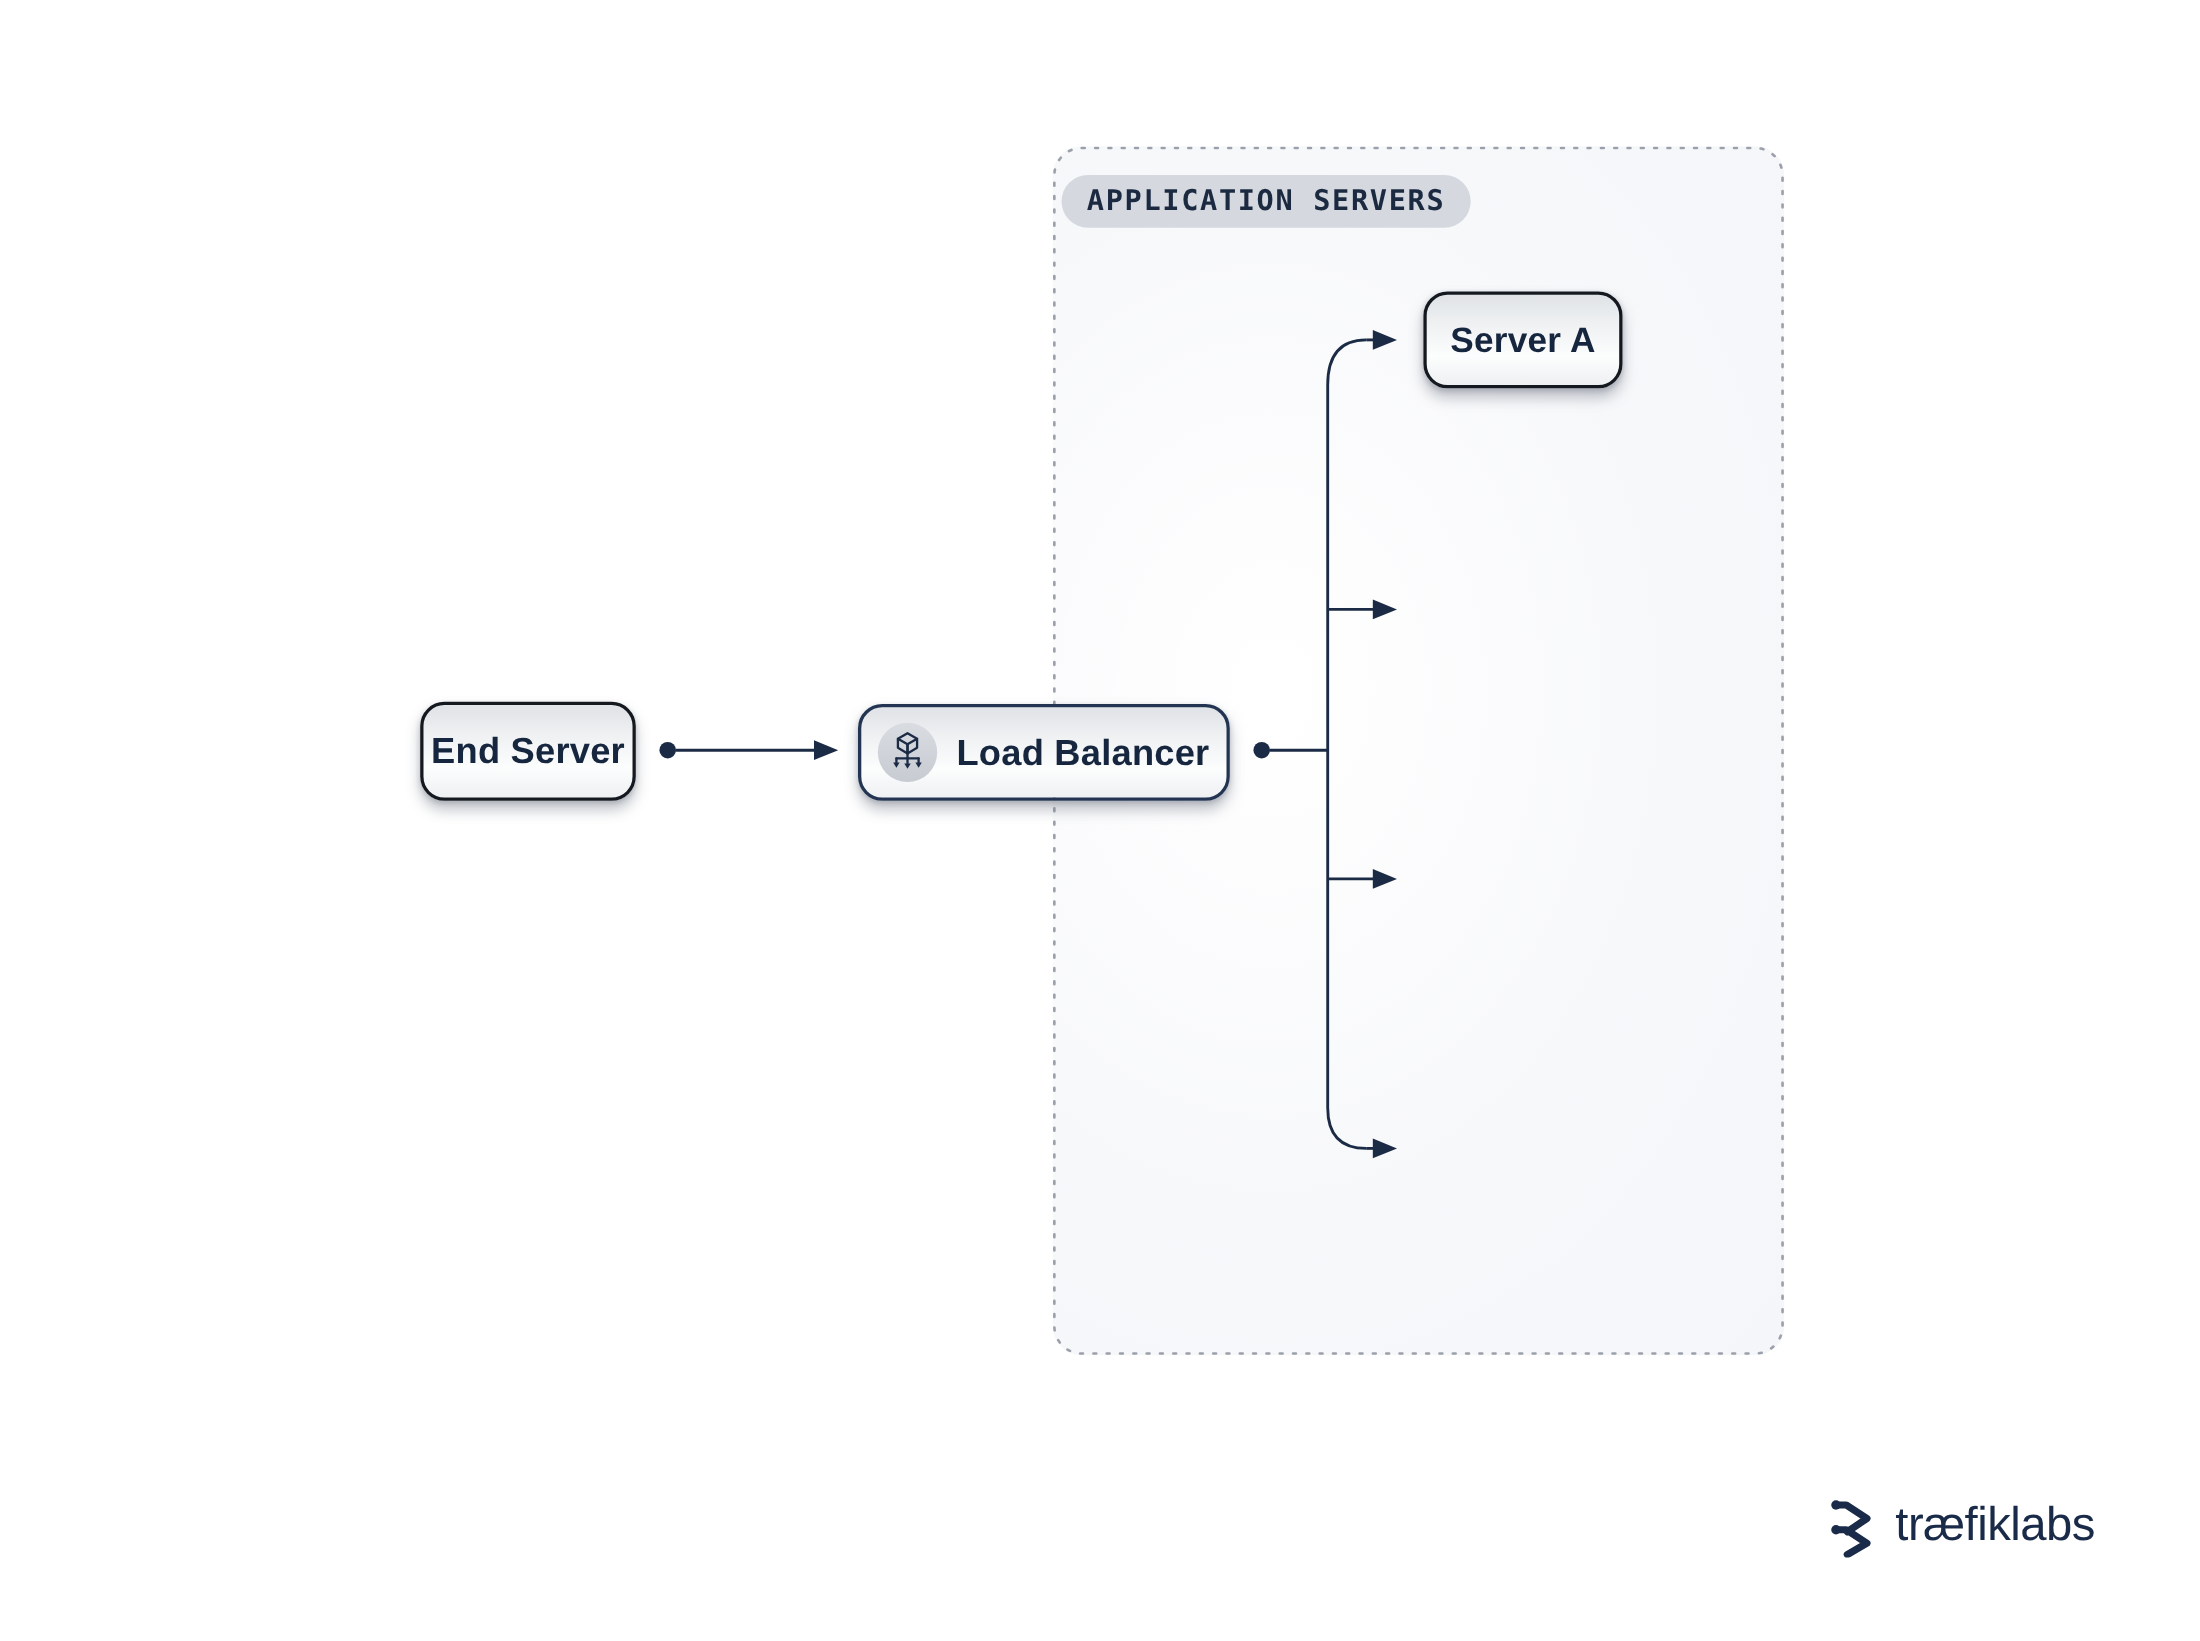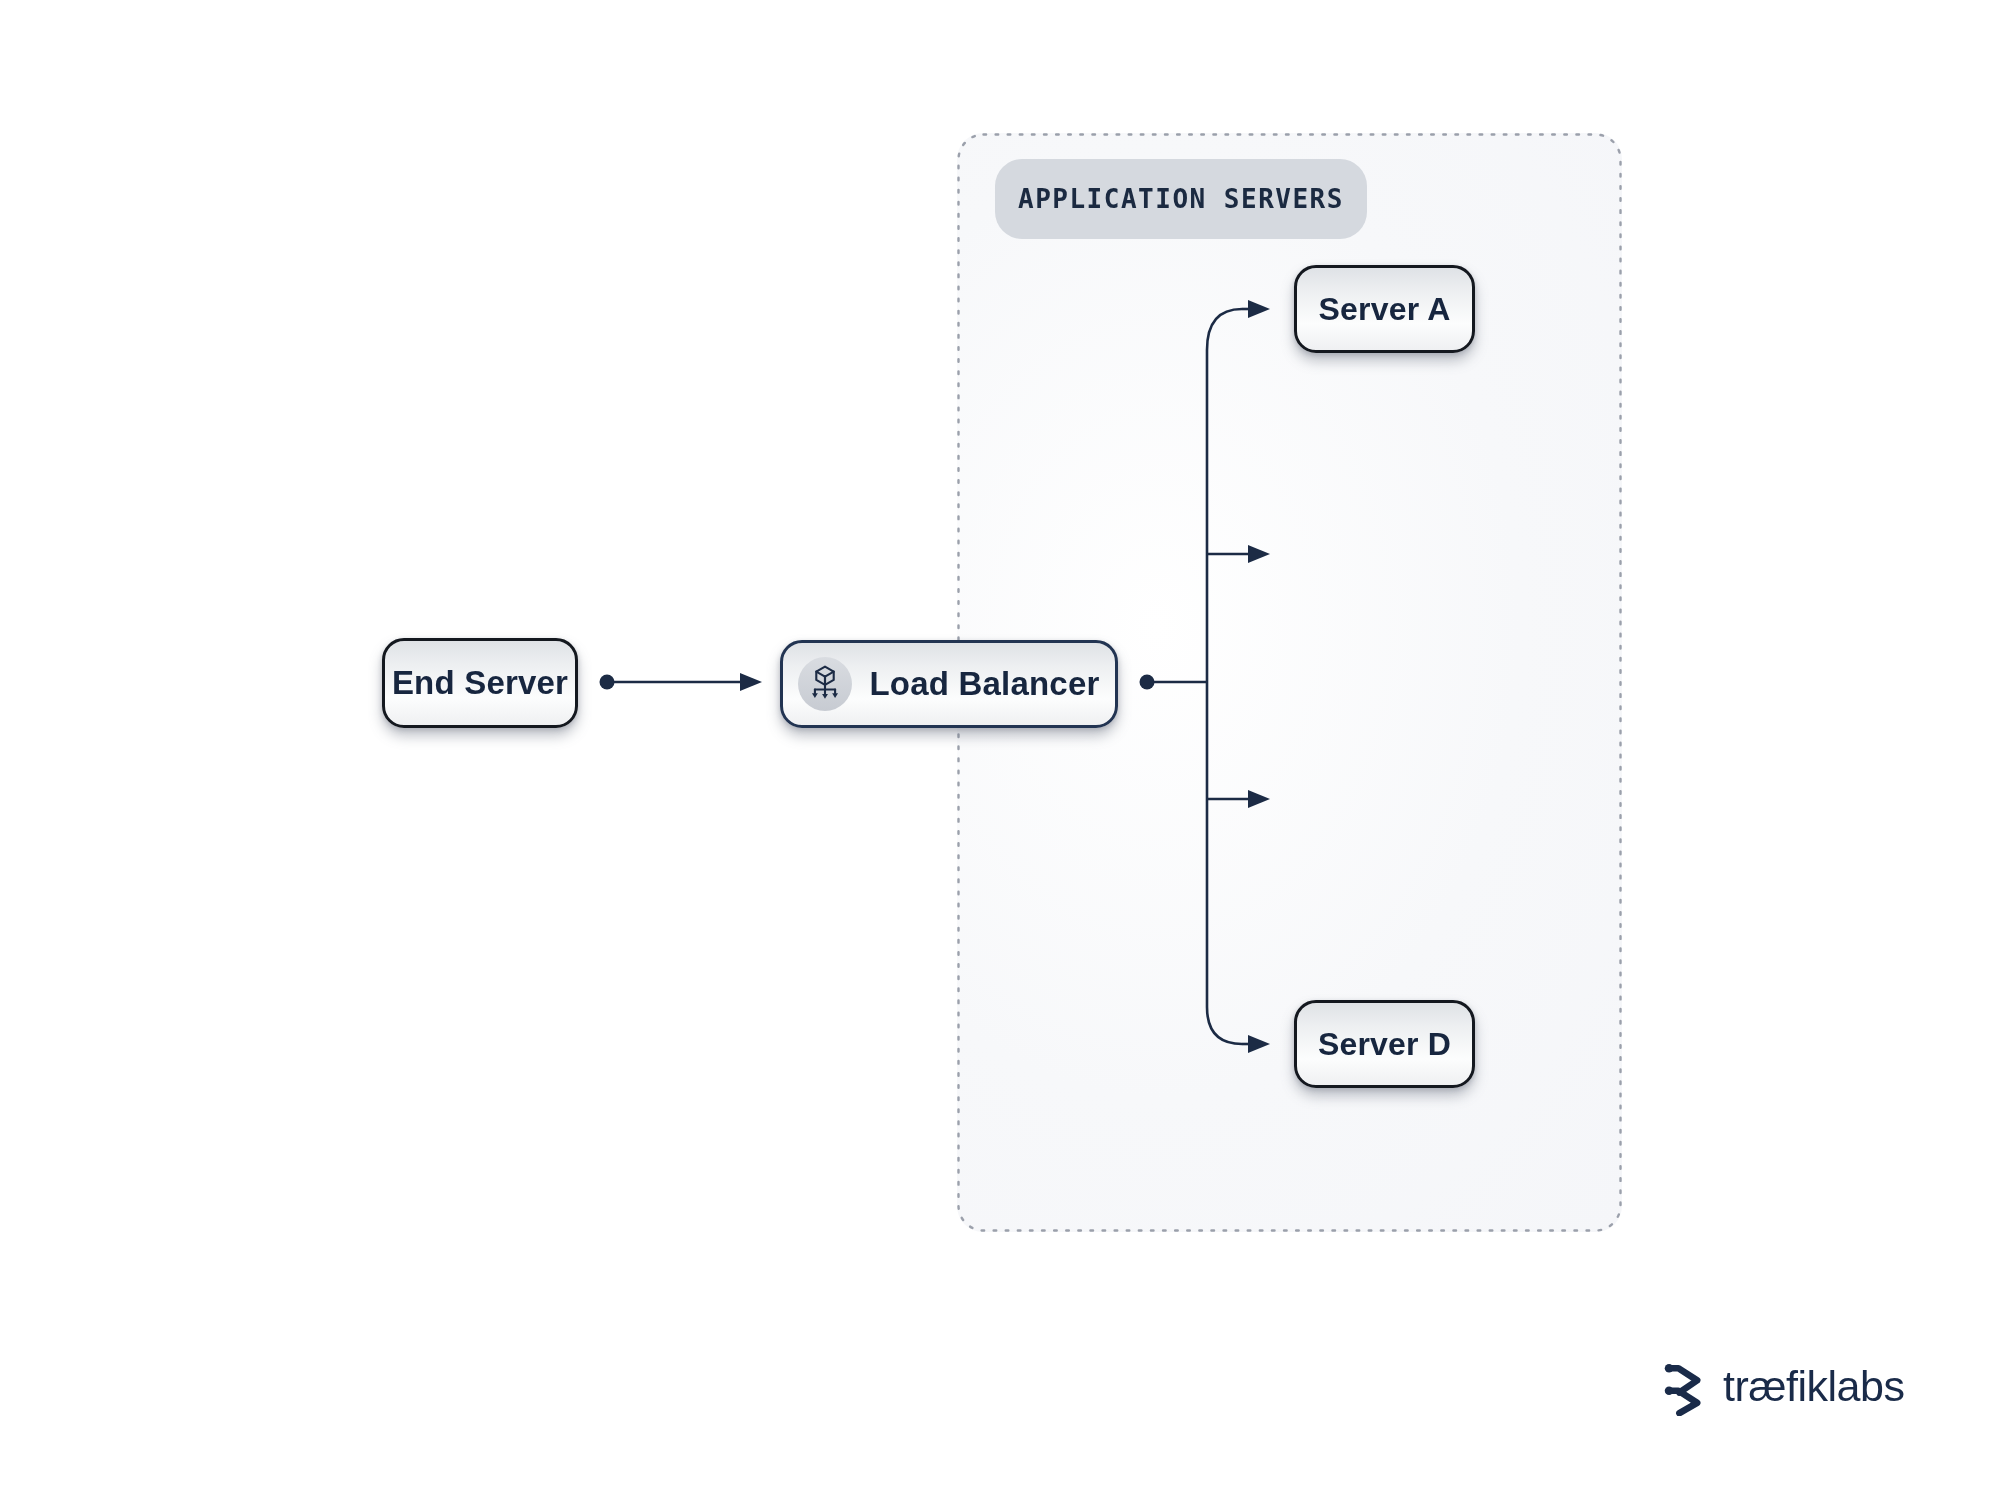--- a/index.html
+++ b/index.html
@@ -10,22 +10,22 @@
   }
 
   
   .group-box {
     position:absolute; left:957px; top:133px; width:665px; height:1099px;
     border-radius:26px;
     background:radial-gradient(ellipse at 30% 45%, #ffffff 0%, #f7f8fa 55%, #f5f6f9 100%);
   }
   .group-border { position:absolute; left:0; top:0; width:100%; height:100%; }
   .group-pill {
-    position:absolute; left:38px; top:26px;
-    display:inline-block; padding:25px 23px;
+    position:absolute; left:8px; top:26px;
+    display:inline-block; padding:9px 23px;
     background:#d5d9df; border-radius:27px;
     color:#1b2a41; font-family:"DejaVu Sans Mono","Liberation Mono",monospace;
     font-weight:700; font-size:26px; letter-spacing:1.5px; white-space:nowrap;
   }
 
   
   #connectors { position:absolute; left:0; top:0; pointer-events:none; }
 
   
   .node {
@@ -119,23 +119,20 @@
           <polygon points="20.8,35 27.2,35 24,40.2"></polygon>
         </g>
       </svg>
     </span>
     <span>Load Balancer</span>
   </div>
 
   <div class="node server" id="server-a">
     <span>Server A</span>
   </div>
-  <div class="node server" id="server-d">
-    <span>Server D</span>
-  </div>
 
   <div class="logo">
     <svg width="50" height="60" viewBox="0 0 52 64" fill="none" stroke="#1a2b49" stroke-width="7" stroke-linecap="round" stroke-linejoin="round">
       <path d="M10 13 H19 L39 26 L20 39"></path>
       <path d="M10 37 H19 L39 50 L20 61"></path>
       <g fill="#1a2b49" stroke="none">
         <circle cx="9" cy="13" r="4.6"></circle>
         <circle cx="9" cy="37" r="4.6"></circle>
       </g>
     </svg>

